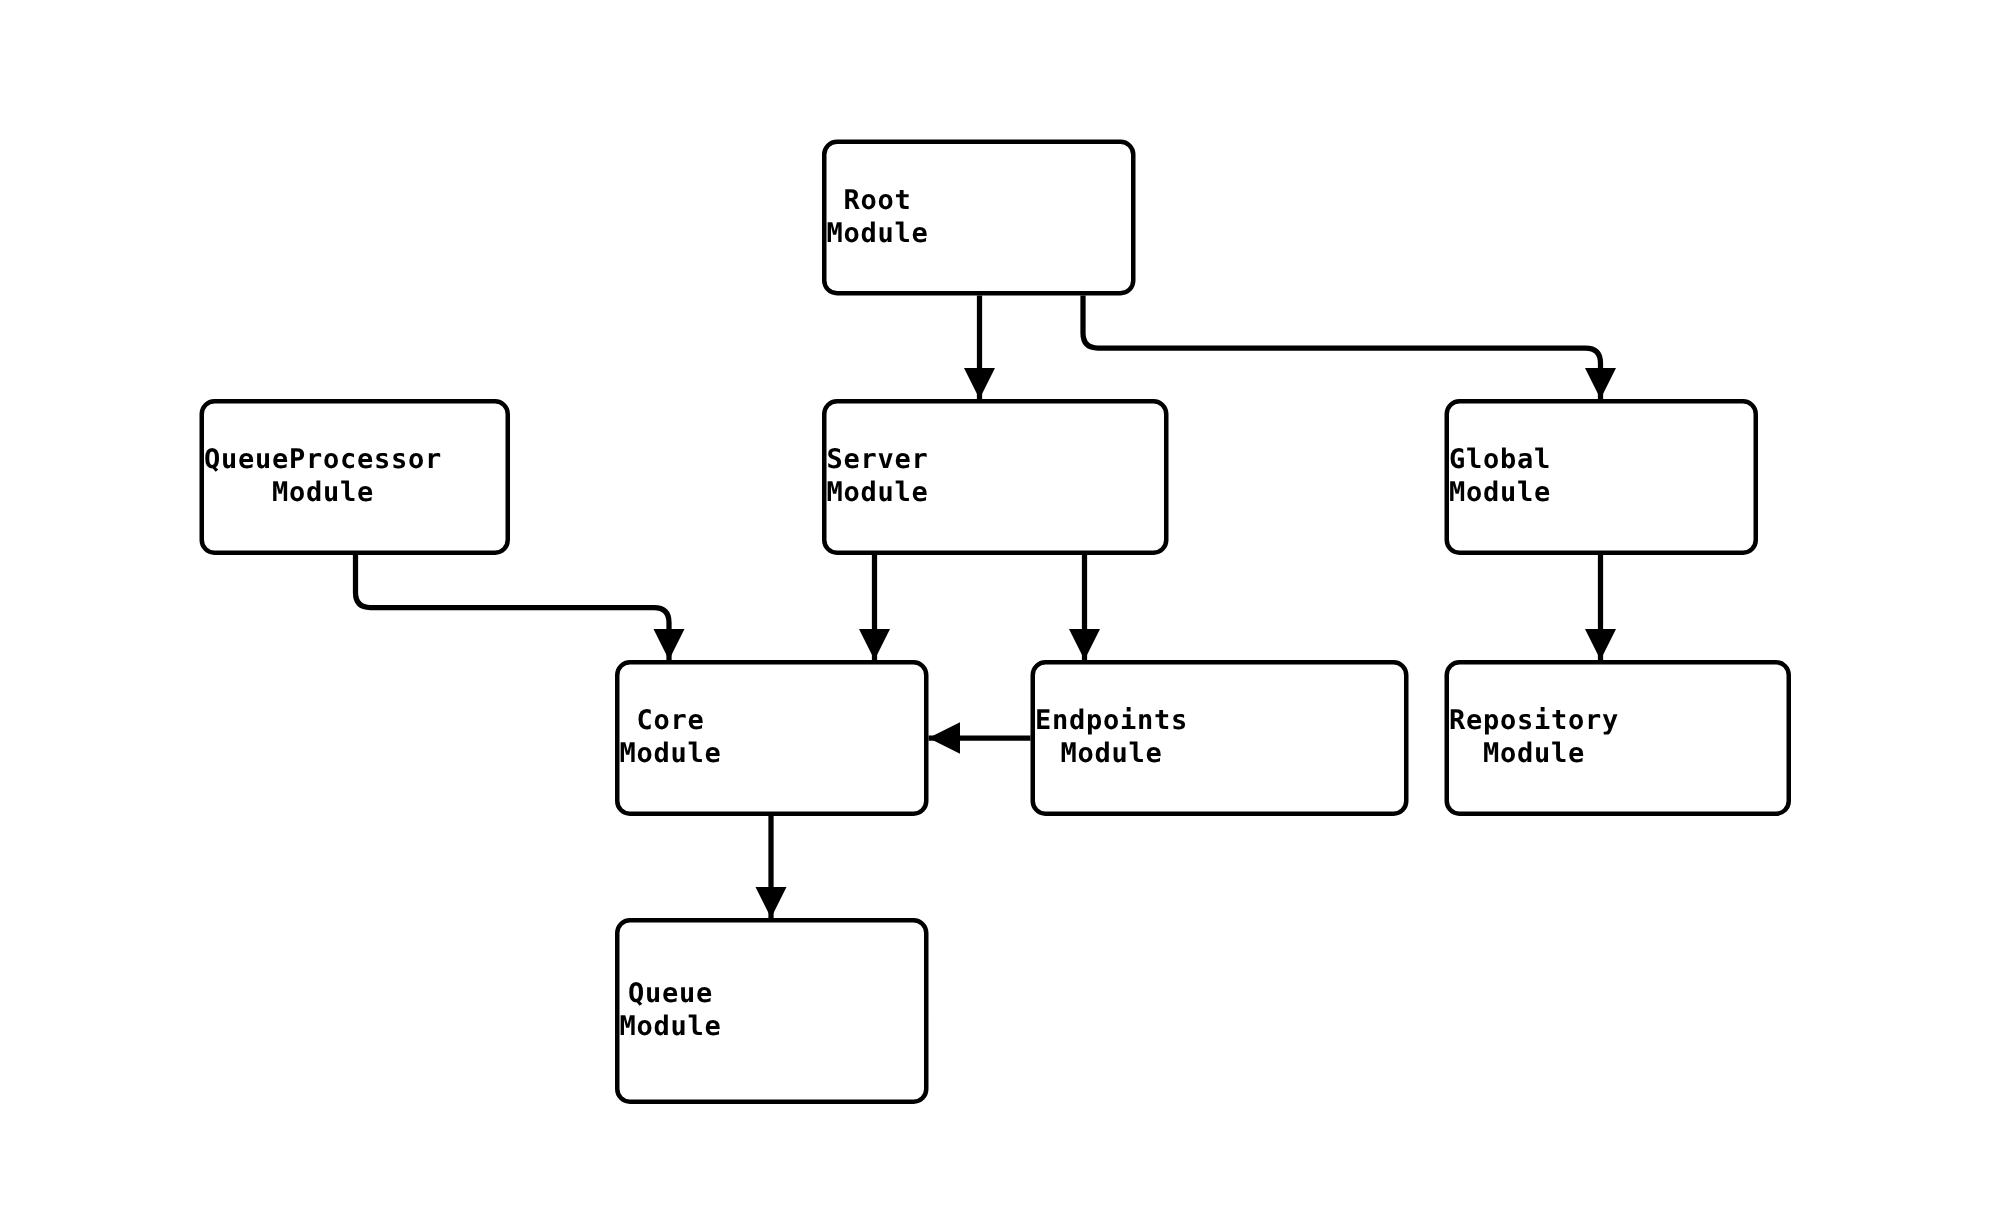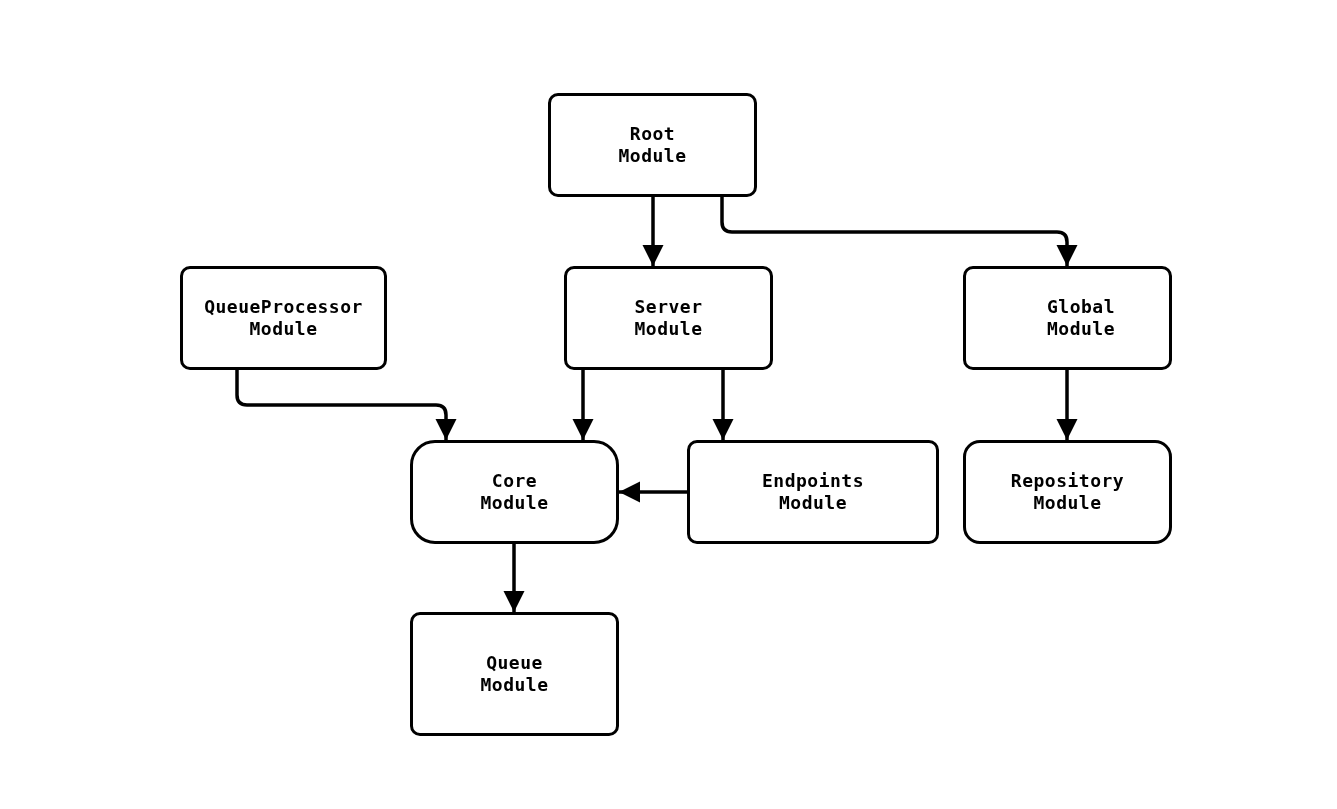--- a/index.html
+++ b/index.html
@@ -29,21 +29,21 @@
     stroke-linecap: butt;
   }
   .node {
     position: absolute;
     box-sizing: border-box;
     border: 3.5px solid #000000;
     border-radius: 10px;
     background: #ffffff;
     display: flex;
     align-items: center;
-    justify-content: center;
+    justify-content: flex-start;
   }
   .node .label {
     font-size: 18px;
     line-height: 22px;
     font-weight: bold;
     color: #000000;
     text-align: center;
     white-space: pre-line;
     letter-spacing: 0.5px;
   }
@@ -68,46 +68,46 @@
     <path class="edge" d="M687,492 H619" marker-end="url(#arrowhead)"></path>
     <path class="edge" d="M1067,370 V440" marker-end="url(#arrowhead)"></path>
     <path class="edge" d="M514,544 V612" marker-end="url(#arrowhead)"></path>
   </svg>
 
   <div class="node" style="left:548px; top:93px; width:209px; height:104px;">
     <span class="label">Root
 Module</span>
   </div>
 
-  <div class="node" style="left:133px; top:266px; width:207px; height:104px;margin-left:47px;">
+  <div class="node" style="left:133px; top:266px; width:207px; height:104px;">
     <span class="label">QueueProcessor
 Module</span>
   </div>
 
-  <div class="node" style="left:564px; top:266px; width:209px; height:104px;">
+  <div class="node" style="left:548px; top:266px; width:231px; height:104px;">
     <span class="label">Server
 Module</span>
   </div>
 
-  <div class="node" style="left:963px; top:266px; width:209px; height:104px;padding-left:27px;">
+  <div class="node" style="left:963px; top:266px; width:209px; height:104px;">
     <span class="label">Global
 Module</span>
   </div>
 
-  <div class="node" style="left:410px; top:440px; width:209px; height:104px;border-radius:25px;">
+  <div class="node" style="left:410px; top:440px; width:209px; height:104px;">
     <span class="label">Core
 Module</span>
   </div>
 
   <div class="node" style="left:687px; top:440px; width:252px; height:104px;">
     <span class="label">Endpoints
 Module</span>
   </div>
 
-  <div class="node" style="left:963px; top:440px; width:209px; height:104px;border-radius:17px;">
+  <div class="node" style="left:963px; top:440px; width:231px; height:104px;">
     <span class="label">Repository
 Module</span>
   </div>
 
   <div class="node" style="left:410px; top:612px; width:209px; height:124px;">
     <span class="label">Queue
 Module</span>
   </div>
 
 </div>

